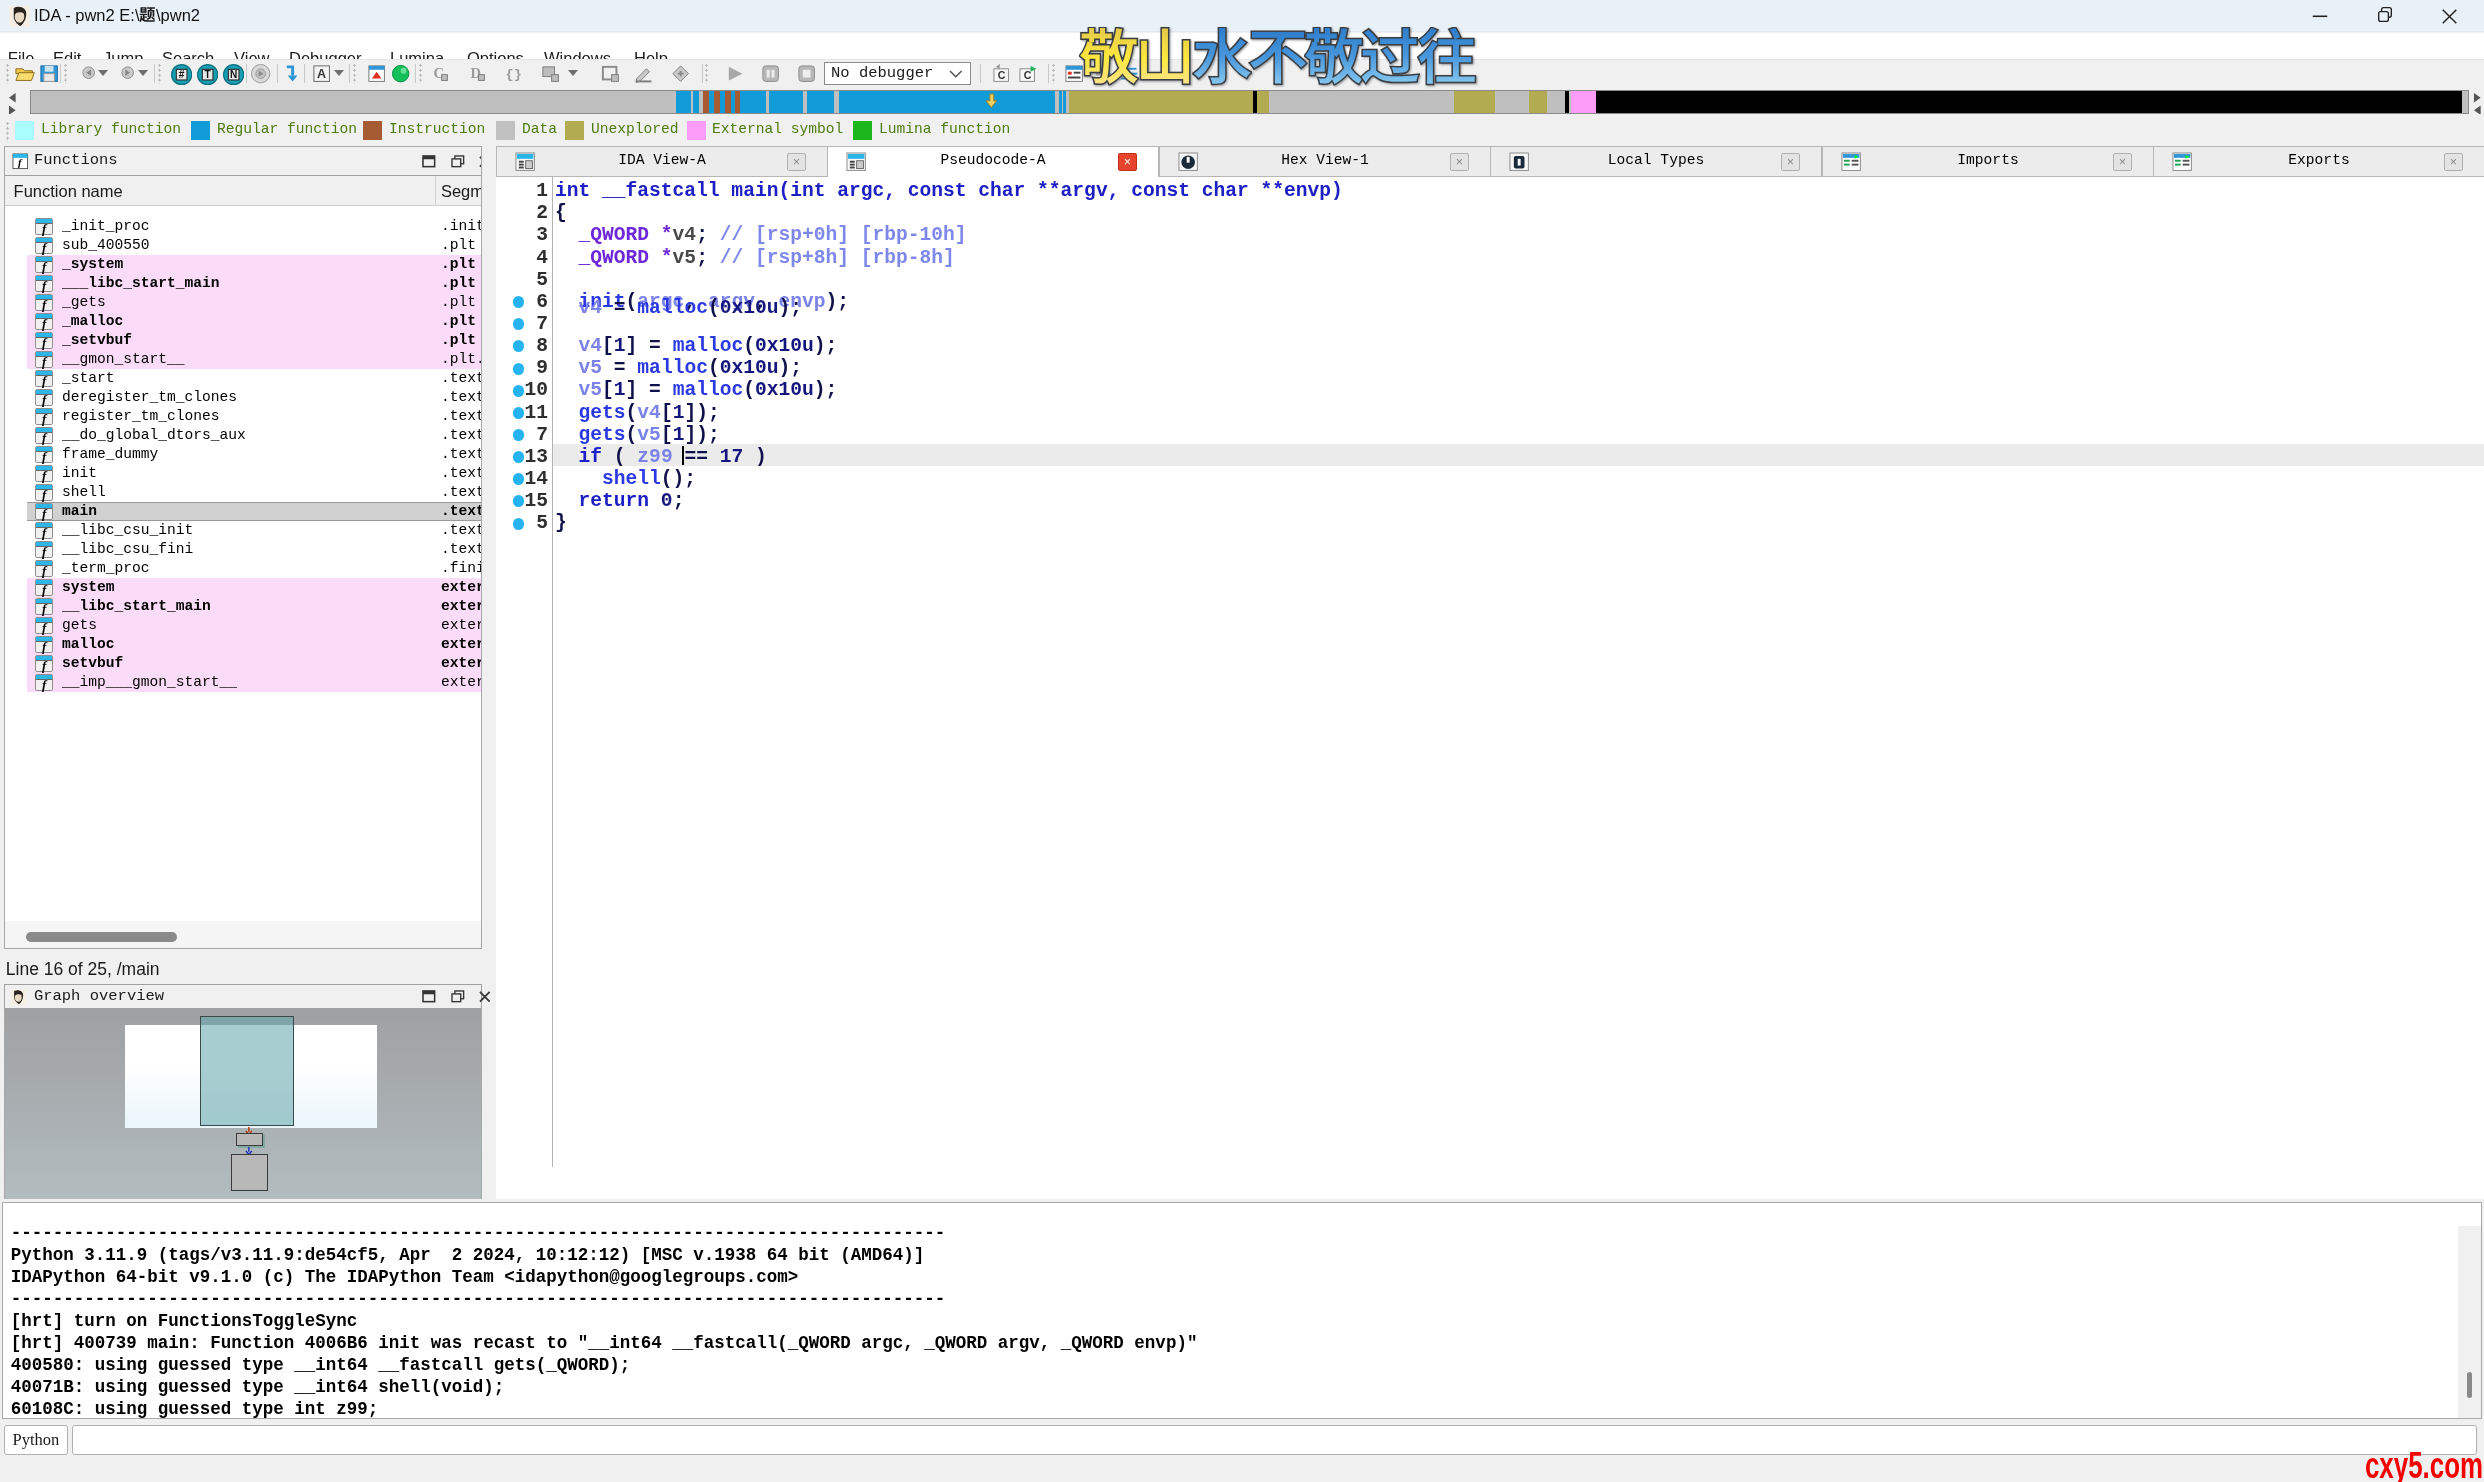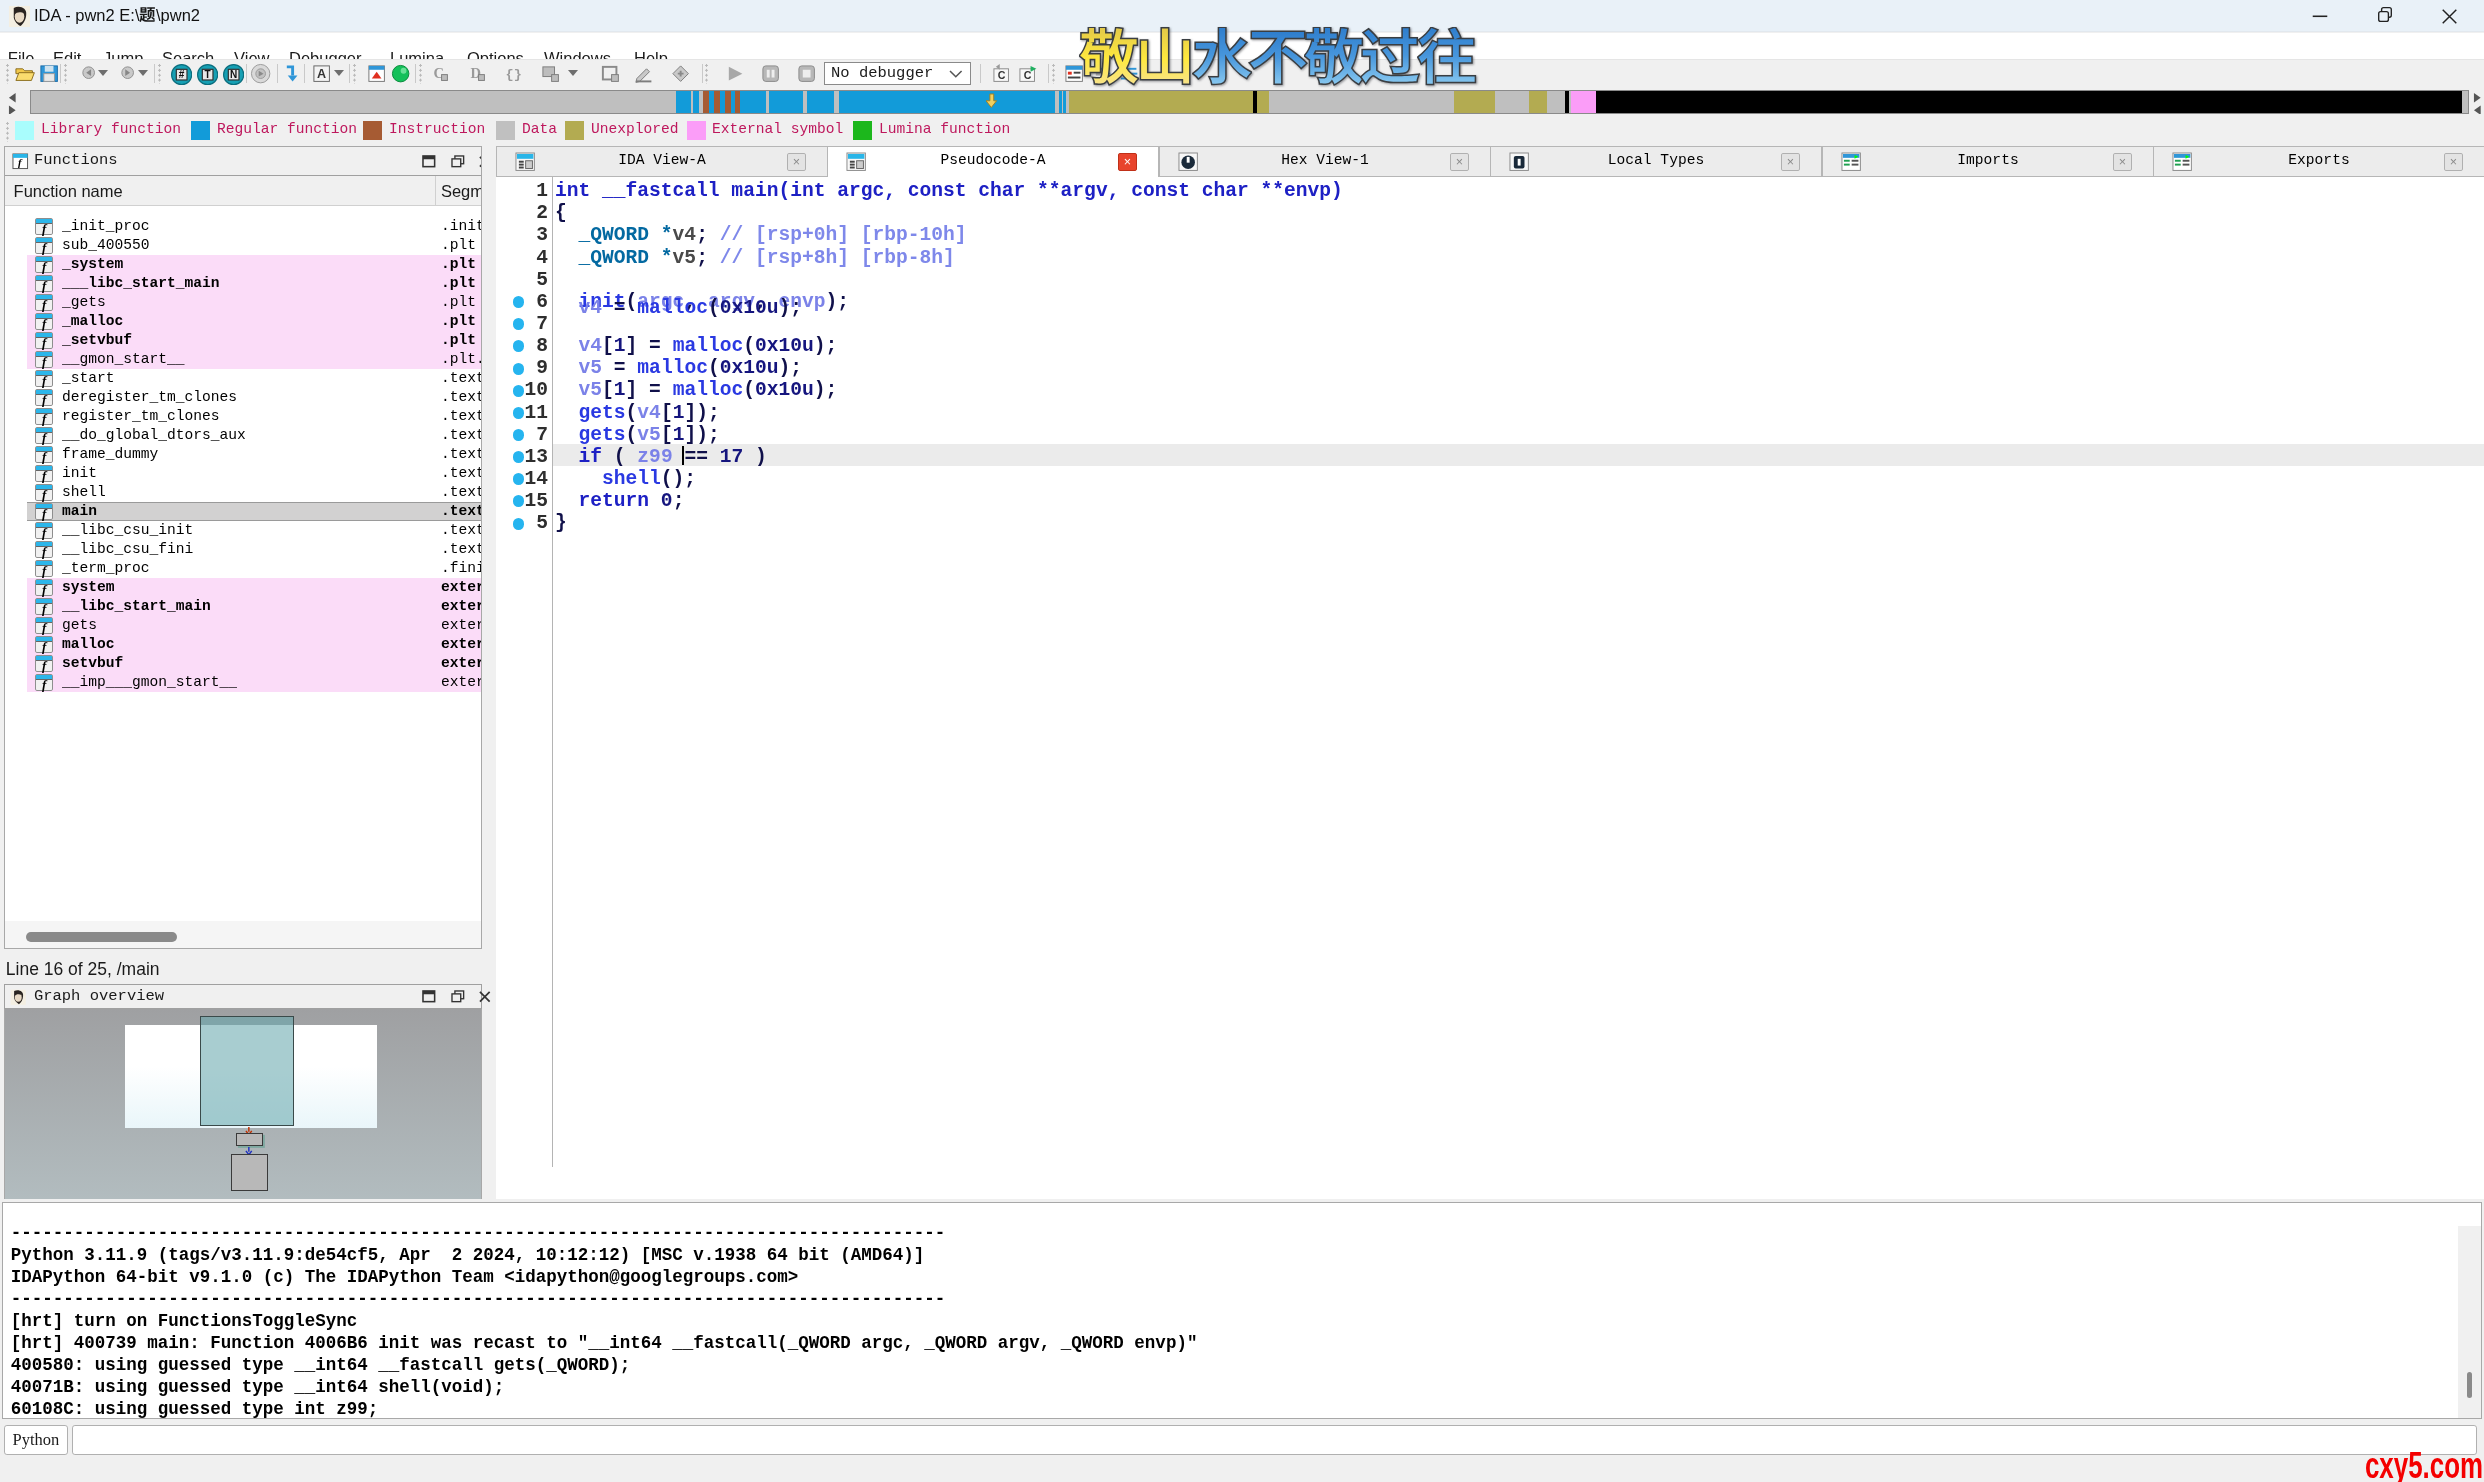--- a/index.html
+++ b/index.html
@@ -17,21 +17,21 @@
 .tdot{position:absolute;top:2.9px;width:2.9px;height:21.3px;background-image:radial-gradient(circle,#b9b9b9 1px,transparent 1.2px);background-size:2.9px 4.9px}
 .ticon{position:absolute;top:2.9px;width:21.3px;height:21.3px}
 .tarrow{position:absolute;top:9.7px;width:0;height:0;border-left:5.8px solid transparent;border-right:5.8px solid transparent;border-top:6.8px solid #6e6e6e}
 
 #bandrow{position:absolute;left:0;top:86px;width:2484px;height:32px;background:#f0f0f0}
 #band{position:absolute;left:30px;top:3.9px;width:2439px;height:24px;background:#bfbfbf;border:1px solid #8a8a8a}
 #band .seg{position:absolute;top:0;height:22px}
 
 #legend{position:absolute;left:0;top:118px;width:2484px;height:27px;background:#f0f0f0;font-family:"Liberation Mono",monospace;font-size:14.6px}
 .sw{position:absolute;top:2.9px;width:19.4px;height:19.4px}
-#legend b{position:absolute;top:2.9px;font-weight:normal;color:#be185d}
+#legend b{position:absolute;top:2.9px;font-weight:normal;color:#4d7c0f}
 
 #funcpanel{position:absolute;left:3.9px;top:146px;width:478px;height:803px;background:#fff;border:1px solid #a8a8a8;overflow:hidden}
 #functitle{position:absolute;left:-1px;top:-1px;width:478px;height:30px;background:#f0f0f0;border:1px solid #a0a0a0;font-family:"Liberation Mono",monospace;font-size:15.5px}
 #funchdr{position:absolute;left:0;top:29px;width:476px;height:30px;background:#f0f0f0;border-bottom:1px solid #d0d0d0;font-size:16.5px;color:#1a1a1a}
 #funcrows{position:absolute;left:0;top:70px;width:476px;font-family:"Liberation Mono",monospace;font-size:14.6px;color:#000}
 .frow{position:relative;height:19px;white-space:pre}
 .frow .bg{position:absolute;left:22px;right:0;top:0;bottom:0}
 .frow.pink .bg{background:#fbdcf8}
 .frow.sel .bg{background:#d2d1d1;border-top:1px solid #9a9a9a;border-bottom:1px solid #9a9a9a}
 .ficon{position:absolute;left:30px;top:0.8px;width:18.4px;height:17.5px;background:#f1f1f1;border:1px solid #8e8e8e;border-radius:1.9px;font-family:"Liberation Serif",serif;font-style:italic;font-weight:bold;font-size:13px;text-align:center;line-height:13.6px}
@@ -56,21 +56,21 @@
 .tab .cl.red{background:#e8442c;border-color:#c03018;color:#fff}
 
 #codepanel{position:absolute;left:496px;top:177px;width:1988px;height:1022px;background:#fff}
 #gutterline{position:absolute;left:56px;top:0;width:1px;height:990px;background:#b4b4b4}
 #code{position:absolute;left:0;top:0px;font-family:"Liberation Mono",monospace;font-size:19.6px;font-weight:bold;line-height:22px;white-space:pre}
 #code .ln{position:absolute;width:52px;text-align:right;color:#2e2e2e;font-weight:bold}
 #code .cl{position:absolute;left:59px;white-space:pre}
 #code .dot{position:absolute;left:16.5px;width:11.6px;height:11.6px;border-radius:5.8px;background:#25b4ef}
 #hl13{position:absolute;left:57px;top:267px;right:0;height:22px;background:#ebebeb}
 #caret{position:absolute;left:186px;top:269px;width:1.9px;height:19.4px;background:#000}
-.kw{color:#1d20c4}.fn{color:#2a39e2}.vr{color:#7b82e8}.ty{color:#0369a1}.cm{color:#7e88ea}.nm{color:#15157e}.pn{color:#10104a}
+.kw{color:#1d20c4}.fn{color:#2a39e2}.vr{color:#7b82e8}.ty{color:#6d28d9}.cm{color:#7e88ea}.nm{color:#15157e}.pn{color:#10104a}
 
 #codestatus{position:absolute;left:552px;top:1166px;width:1928px;height:29px;background:#f0f0f0;border-bottom:2.9px solid #3e76a8;font-family:"Liberation Mono",monospace;font-size:15.5px;color:#222}
 #codestatus .fld{position:absolute;top:3.9px}
 #codestatus .vln{position:absolute;top:1.9px;width:1px;height:23px;background:#c0c0c0}
 
 #outputpanel{position:absolute;left:1.9px;top:1202px;width:2480px;height:217px;background:#fff;border:1px solid #a8a8a8}
 #outputtitle{position:absolute;left:-1px;top:-1px;width:2480px;height:24px;background:#f0f0f0;border-bottom:1px solid #a8a8a8;font-family:"Liberation Mono",monospace;font-size:15.5px}
 #outputtext{position:absolute;left:7.8px;top:19.4px;font-family:"Liberation Mono",monospace;font-size:17.5px;font-weight:bold;line-height:22px;white-space:pre;color:#000}
 #outsb{position:absolute;right:0;top:23px;width:23px;height:192px;background:#f0f0f0}
 #outsb .thumb{position:absolute;left:8.7px;top:146px;width:5.8px;height:26px;border-radius:2.9px;background:#8a8a8a}

